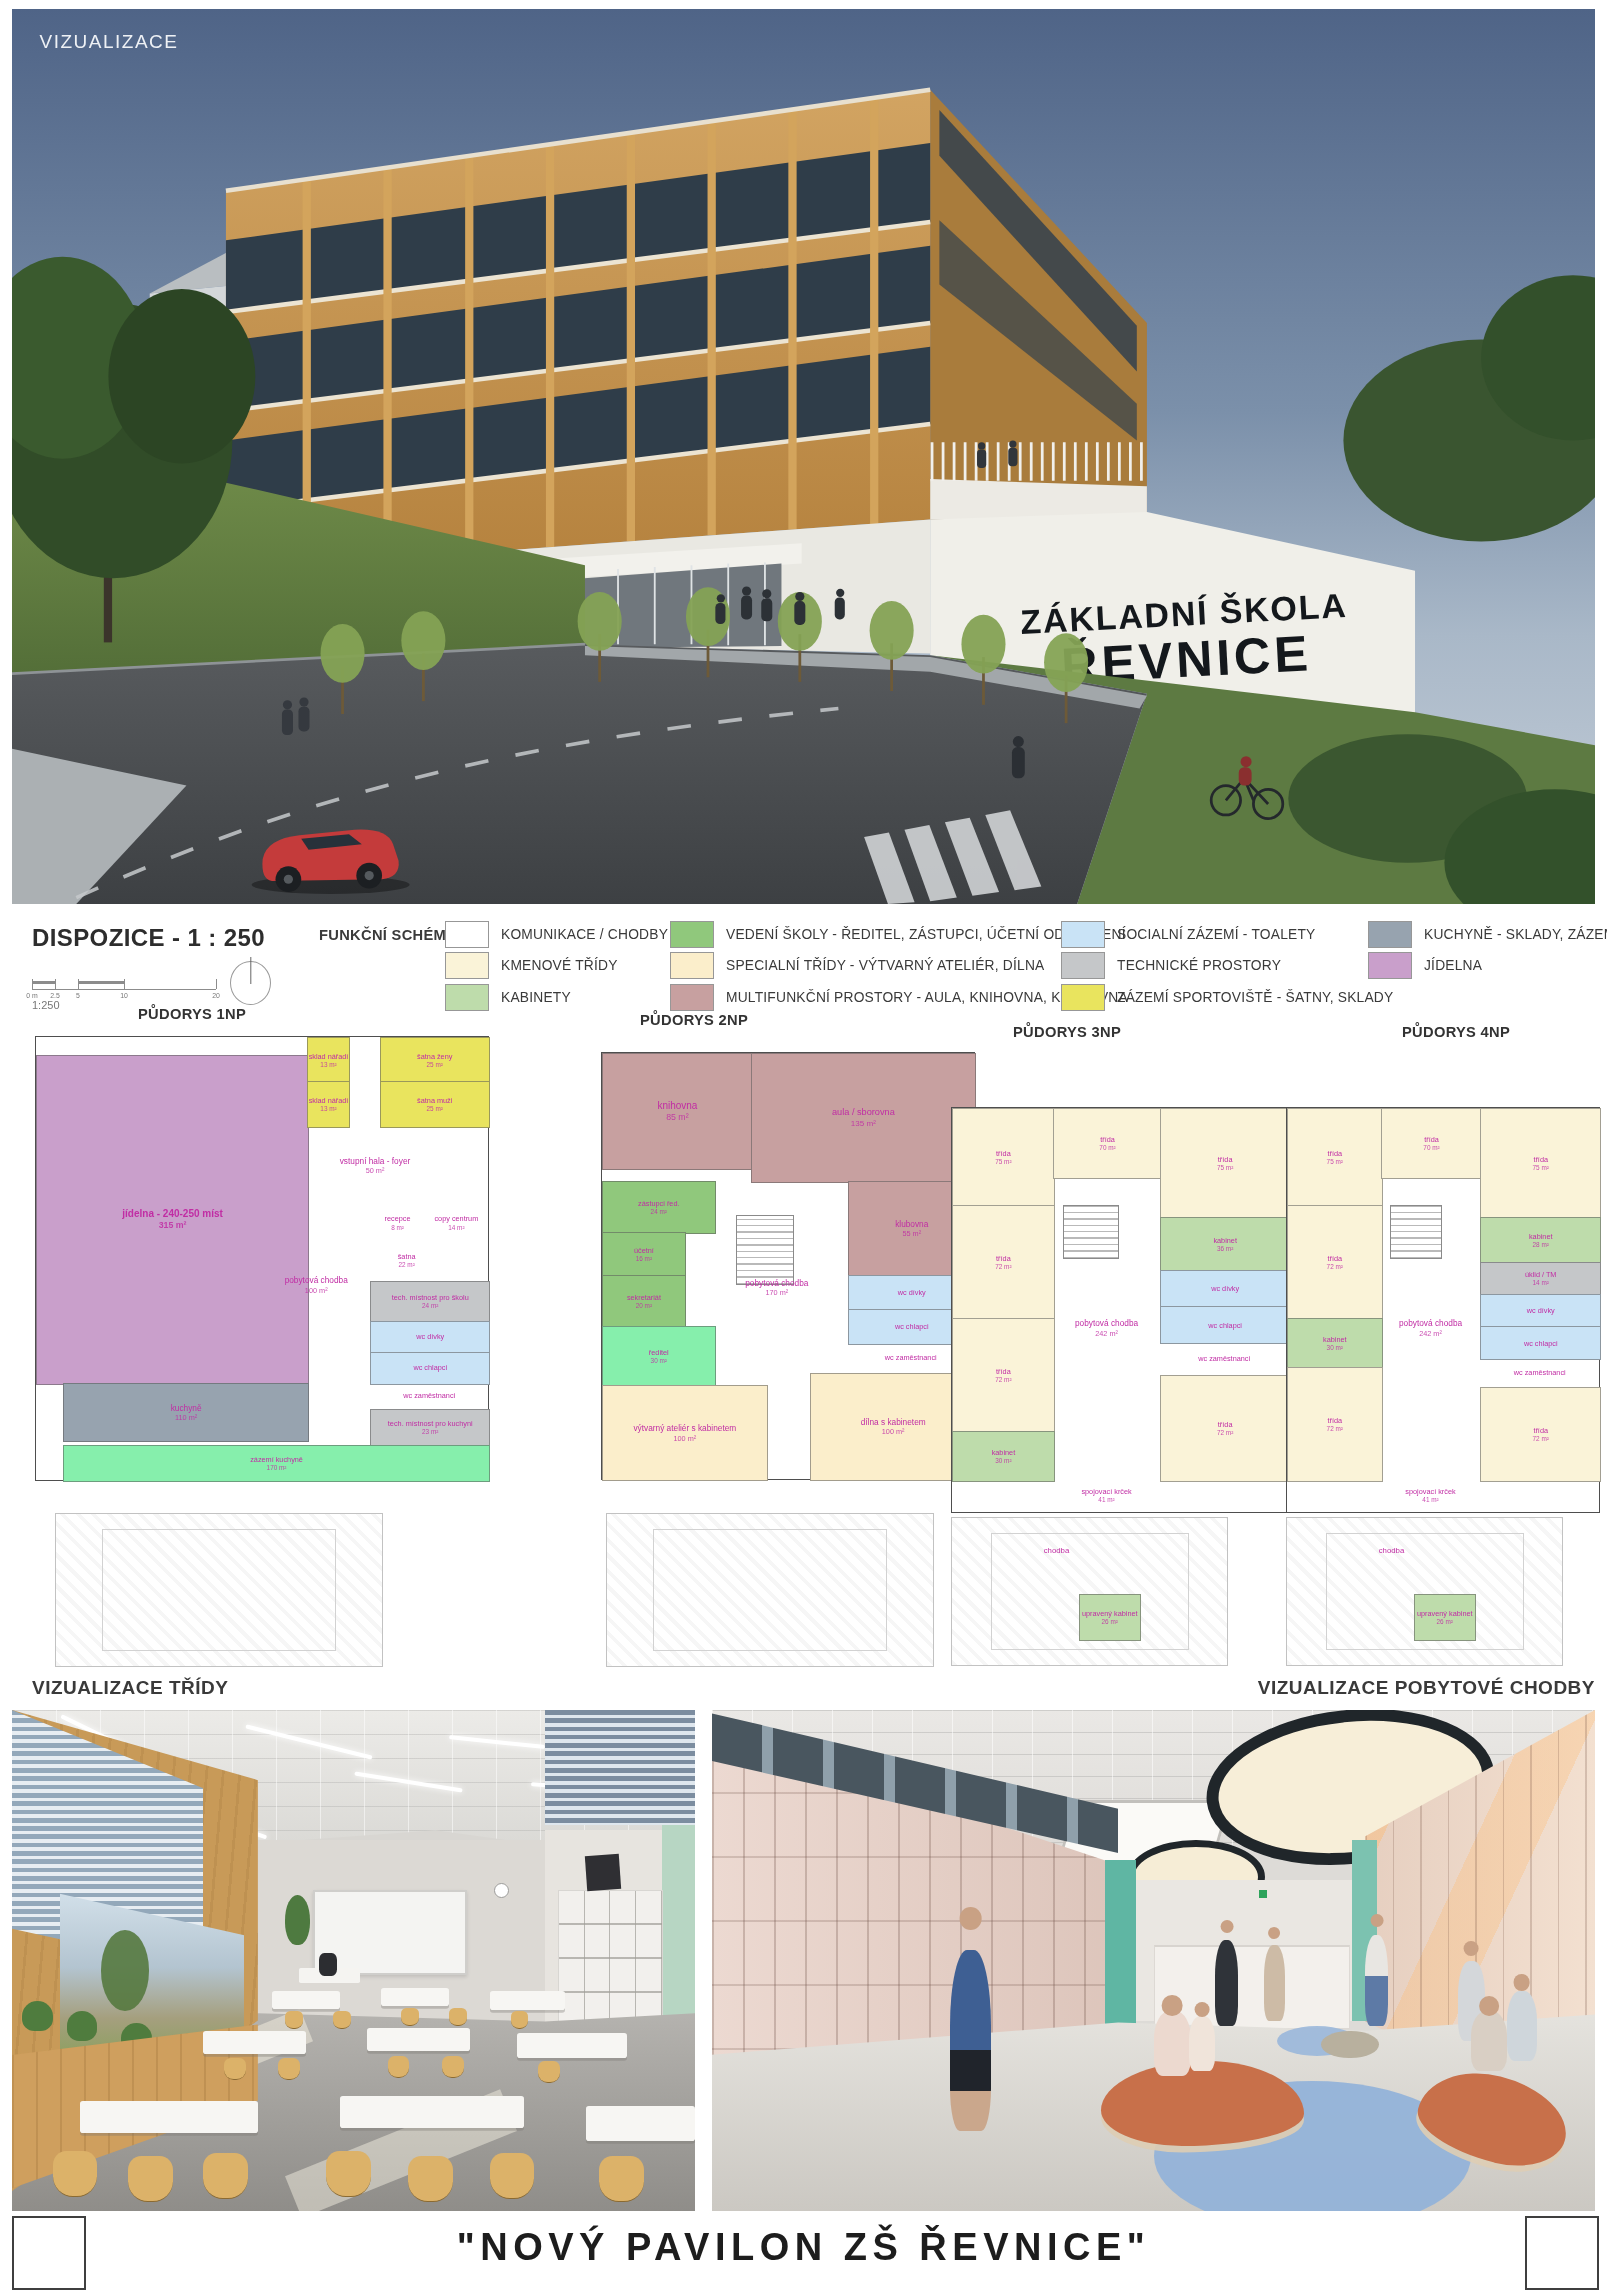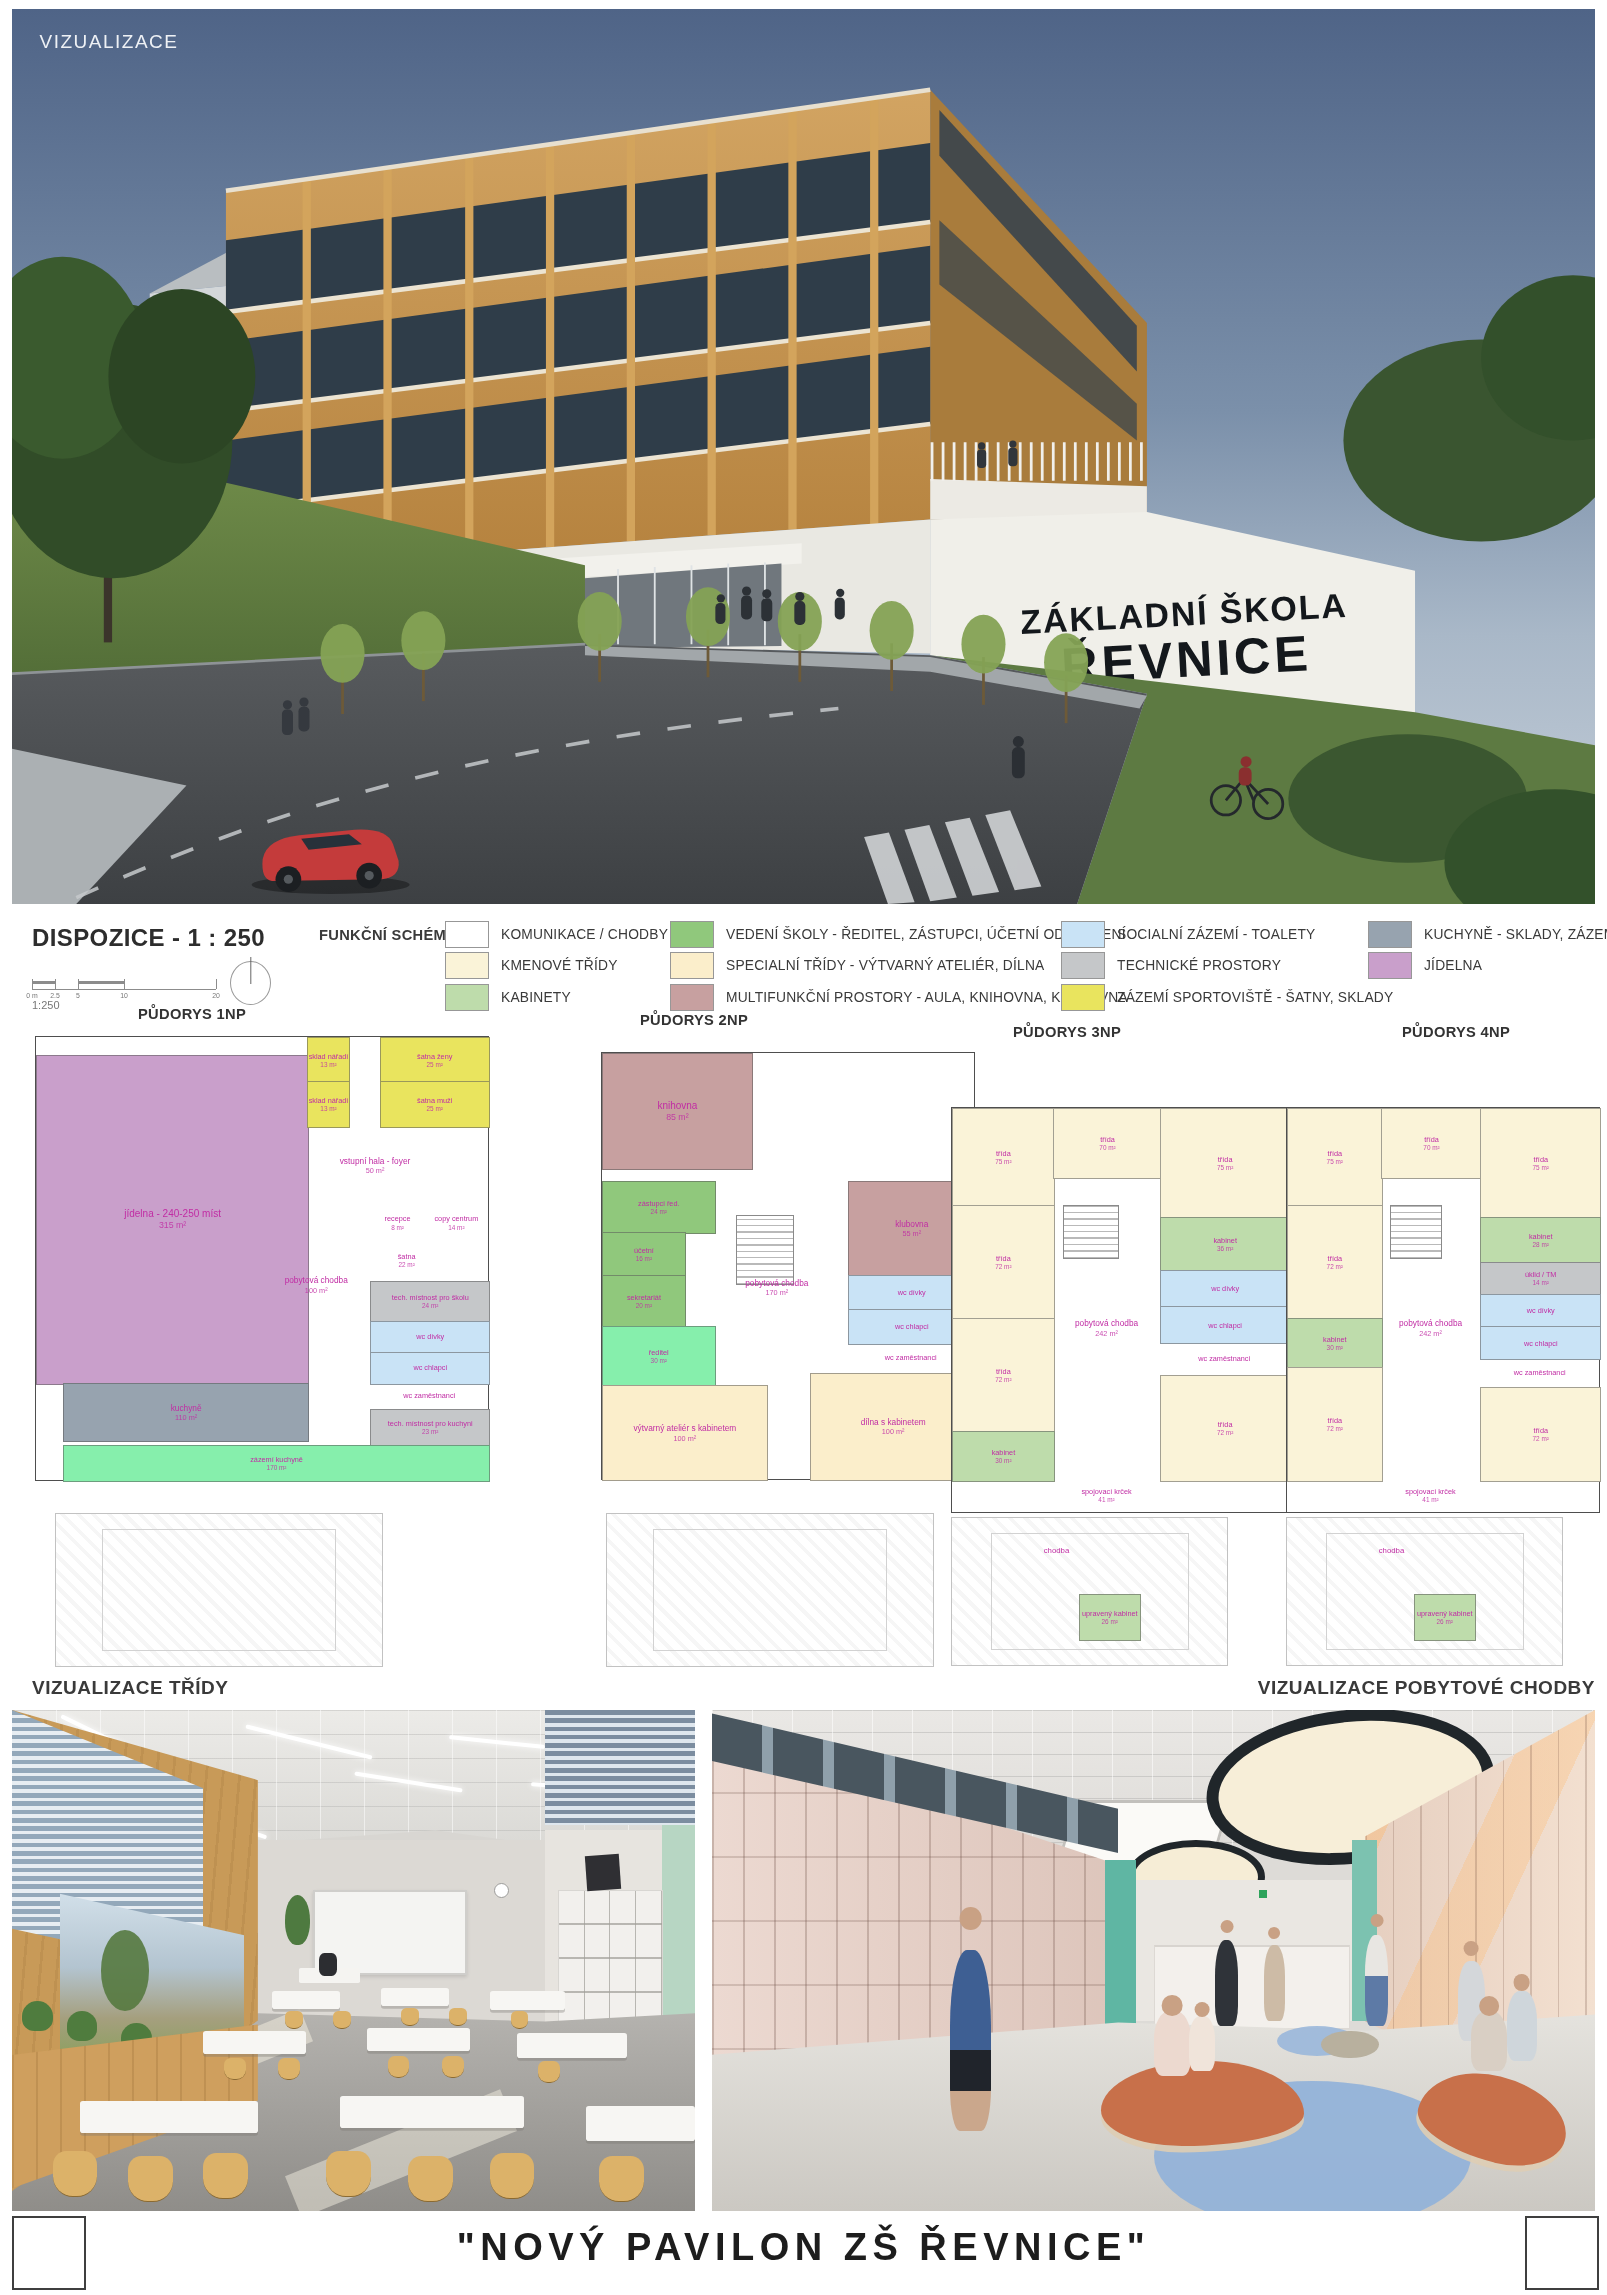--- a/index.html
+++ b/index.html
@@ -336,21 +336,21 @@
     </div>
 
   <div class="plan-title" style="left:138px;top:1006px;">PŮDORYS 1NP</div>
   <div class="plan-title" style="left:640px;top:1012px;">PŮDORYS 2NP</div>
   <div class="plan-title" style="left:1013px;top:1024px;">PŮDORYS 3NP</div>
   <div class="plan-title" style="left:1357px;top:1024px;margin-left:45px;">PŮDORYS 4NP</div>
 
   <div class="plan-canvas pc1">
       <div class="stairs"></div>
       <div class="room" style="left: 0%; top: 4%; width: 60%; height: 74%; background: rgb(201, 159, 203);">
-        <span class="room-label" style="font-size: 10px;">jídelna - 240-250 míst<span class="room-area">315 m²</span></span>
+        <span class="room-label" style="font-size: 10px; font-weight: bold;">jídelna - 240-250 míst<span class="room-area">315 m²</span></span>
       </div>
       <div class="room" style="left: 60%; top: 0%; width: 9%; height: 10%; background: rgb(233, 228, 94);">
         <span class="room-label" style="font-size: 7.3px;">sklad nářadí<span class="room-area">13 m²</span></span>
       </div>
       <div class="room" style="left: 60%; top: 10%; width: 9%; height: 10%; background: rgb(233, 228, 94);">
         <span class="room-label" style="font-size: 7.3px;">sklad nářadí<span class="room-area">13 m²</span></span>
       </div>
       <div class="room" style="left: 76%; top: 0%; width: 24%; height: 10%; background: rgb(233, 228, 94);">
         <span class="room-label" style="font-size: 7.3px;">šatna ženy<span class="room-area">25 m²</span></span>
       </div>
@@ -391,20 +391,23 @@
         <span class="room-label" style="font-size: 7.3px;">tech. místnost pro kuchyni<span class="room-area">23 m²</span></span>
       </div>
       <div class="room" style="left: 6%; top: 92%; width: 94%; height: 8%; background: #86efac;">
         <span class="room-label" style="font-size: 7.3px;">zázemí kuchyně<span class="room-area">170 m²</span></span>
       </div>
     </div>
   <div class="plan-canvas pc2">
       <div class="stairs"></div>
       <div class="room" style="left: 0%; top: 0%; width: 40%; height: 27%; background: rgb(199, 160, 160);">
         <span class="room-label" style="font-size: 10px;">knihovna<span class="room-area">85 m²</span></span>
+      </div>
+      <div class="room" style="left: 40%; top: 0%; width: 60%; height: 30%; background: rgb(199, 160, 160);">
+        <span class="room-label" style="font-size: 9.2px;">aula / sborovna<span class="room-area">135 m²</span></span>
       </div>
       <div class="room" style="left: 66%; top: 30%; width: 34%; height: 22%; background: rgb(199, 160, 160);">
         <span class="room-label" style="font-size: 8.3px;">klubovna<span class="room-area">55 m²</span></span>
       </div>
       <div class="room" style="left: 0%; top: 30%; width: 30%; height: 12%; background: rgb(144, 200, 124);">
         <span class="room-label" style="font-size: 7.3px;">zástupci řed.<span class="room-area">24 m²</span></span>
       </div>
       <div class="room" style="left: 0%; top: 42%; width: 22%; height: 10%; background: rgb(144, 200, 124);">
         <span class="room-label" style="font-size: 7.3px;">účetní<span class="room-area">16 m²</span></span>
       </div>

